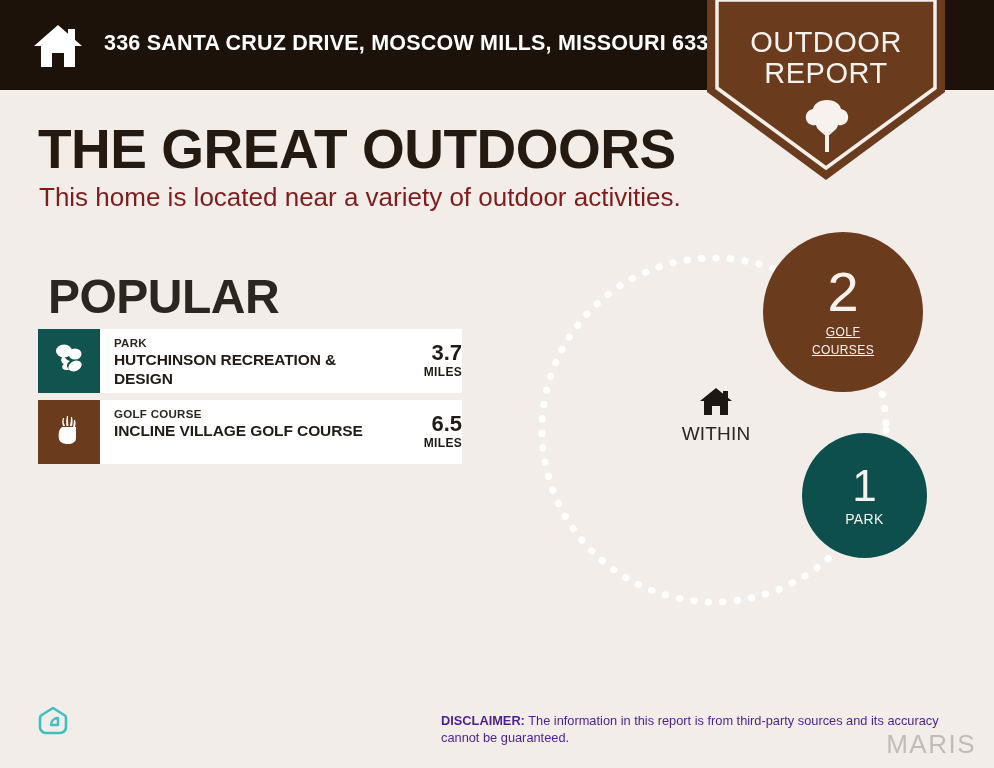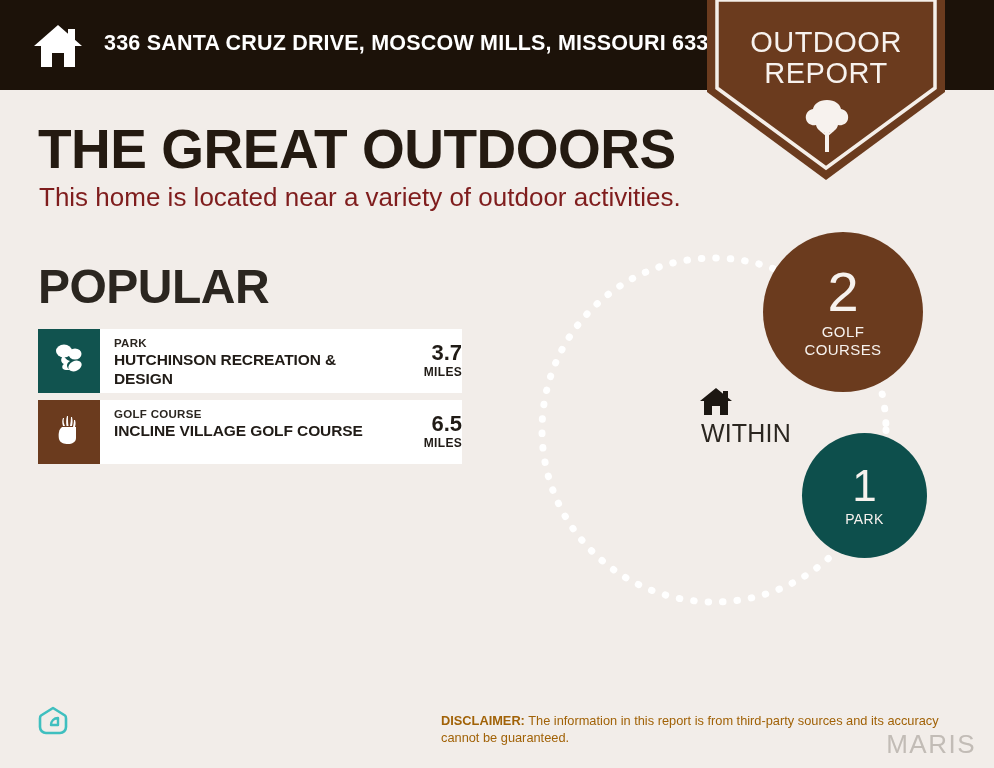--- a/index.html
+++ b/index.html
@@ -83,21 +83,21 @@
     font-size: 26px;
     color: #7f1d1d;
   }
   .section-title {
     position: absolute;
     left: 38px; top: 259px;
     font-size: 48px;
     font-weight: bold;
     color: #2b2620;
     letter-spacing: -0.5px;
-    margin: 0;
+    margin: 10px;
   }
 
   
   .popular-list {
     position: absolute;
     left: 38px; top: 329px;
     width: 424px;
   }
   .poi-card {
     position: relative;
@@ -163,25 +163,24 @@
     width: 356px; height: 356px;
   }
   .viz-center {
     position: absolute;
     left: 641px; top: 386px;
     width: 150px;
     text-align: center;
   }
   .viz-house-icon { width: 34px; height: 32px; display: inline-block; }
   .viz-within {
-    font-size: 25px;
+    font-size: 19px;
     color: #2b2620;
     line-height: 23px;
     letter-spacing: 0.2px;
-    text-align: right;
   }
   .viz-miles {
     font-size: 20px;
     font-weight: bold;
     color: #201b16;
     line-height: 23px;
     letter-spacing: 0.2px;
   }
   .stat-circle {
     position: absolute;
@@ -199,24 +198,25 @@
     background: #6b3b1e;
   }
   .stat-circle.teal {
     left: 802px; top: 433px;
     width: 125px; height: 125px;
     background: #0d4f4c;
   }
   .stat-num-brown { font-size: 56px; line-height: 54px; font-weight: normal; }
   .stat-num-teal { font-size: 44px; line-height: 44px; font-weight: normal; }
   .stat-label {
-    font-size: 15px;
+    font-size: 12px;
     line-height: 18px;
     letter-spacing: 0.4px;
     margin-top: 4px;
+    text-decoration: underline;
   }
   .stat-label-small {
     font-size: 14px;
     line-height: 16px;
     letter-spacing: 0.4px;
     margin-top: 3px;
   }
 
   
   .footer-logo {
@@ -231,21 +231,21 @@
     color: #4b4540;
     margin-left: 9px;
     letter-spacing: -0.2px;
   }
   .disclaimer {
     position: absolute;
     left: 441px; top: 712px;
     width: 520px;
     font-size: 12.8px;
     line-height: 17px;
-    color: #a16207;
+    color: #4c1d95;
   }
   .disclaimer b { font-weight: bold; }
   .watermark {
     position: absolute;
     right: 18px; bottom: 8px;
     font-size: 26px;
     color: #c2bcb6;
     letter-spacing: 1.5px;
   }
 </style>

